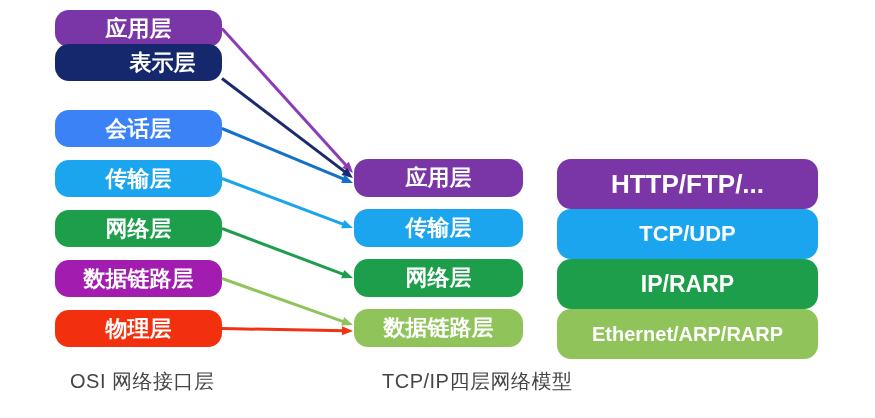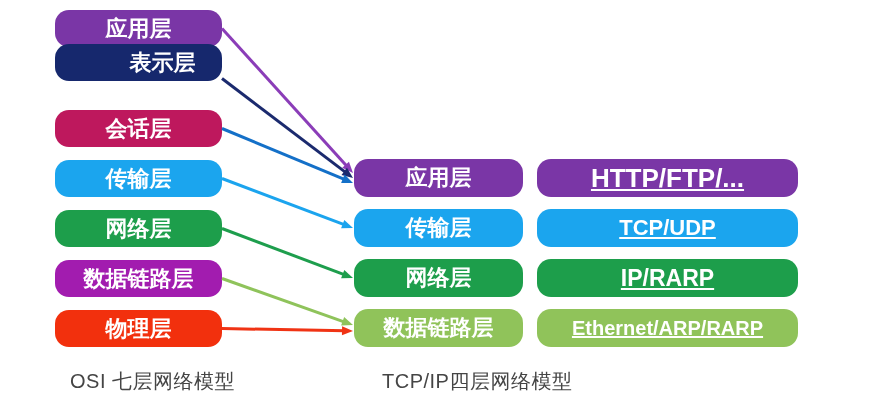--- a/index.html
+++ b/index.html
@@ -33,21 +33,21 @@
   .osi.r4 { top: 210px; }
   .osi.r5 { top: 260px; }
   .osi.r6 { top: 310px; }
   
   .tcpip { left: 354px; width: 169px; height: 38px; font-size: 22px; }
   .tcpip.r0 { top: 159px; }
   .tcpip.r1 { top: 209px; }
   .tcpip.r2 { top: 259px; }
   .tcpip.r3 { top: 309px; }
   
-  .proto { left: 537px; width: 261px; height: 38px; text-decoration: underline; }
+  .proto { left: 557px; width: 261px; height: 50px; }
   .proto.r0 { top: 159px; font-size: 26px; }
   .proto.r1 { top: 209px; font-size: 22px; }
   .proto.r2 { top: 259px; font-size: 23px; }
   .proto.r3 { top: 309px; font-size: 20px; }
   .caption {
     position: absolute;
     top: 368px;
     font-size: 20px;
     color: #454545;
     letter-spacing: 0.5px;
@@ -66,21 +66,21 @@
 <body>
 
 <div class="canvas">
 
   <div class="layer-box osi r0" style="background-color: rgb(122, 54, 166);">
       <span>应用层</span>
     </div>
   <div class="layer-box osi r1" style="background-color: rgb(22, 40, 109);">
       <span>表示层</span>
     </div>
-  <div class="layer-box osi r2" style="background-color: #be185d; text-align: center;">
+  <div class="layer-box osi r2" style="background-color: #3b82f6; text-align: center;">
       <span>会话层</span>
     </div>
   <div class="layer-box osi r3" style="background-color: rgb(27, 165, 238);">
       <span>传输层</span>
     </div>
   <div class="layer-box osi r4" style="background-color: rgb(29, 158, 75);">
       <span>网络层</span>
     </div>
   <div class="layer-box osi r5" style="background-color: #a21caf;">
       <span>数据链路层</span>
@@ -125,16 +125,16 @@
       <line x1="222" y1="178.5" x2="345.51643311352257" y2="225.17223999327763" stroke="#1BA4EE" stroke-width="3"></line>
       <polygon points="353,228 341.1194805273122,228.32133636440028 344.3007105348749,219.90232361711315" fill="#1BA4EE"></polygon>
       <line x1="222" y1="228.5" x2="345.51643311352257" y2="275.1722399932776" stroke="#1E9E4D" stroke-width="3"></line>
       <polygon points="353,278 341.1194805273122,278.3213363644003 344.3007105348749,269.9023236171132" fill="#1E9E4D"></polygon>
       <line x1="222" y1="278.5" x2="345.46087062127424" y2="322.32389682358206" stroke="#8FC35B" stroke-width="3"></line>
       <polygon points="353,325 341.128389067517,325.56111840795865 344.13900514098714,317.0795978568921" fill="#8FC35B"></polygon>
       <line x1="222" y1="328.5" x2="345.0014563937627" y2="330.84735603804893" stroke="#F03314" stroke-width="3"></line>
       <polygon points="353,331 341.9161403128262,335.2892953308257 342.08786477002116,326.2909337738087" fill="#F03314"></polygon>
     </svg>
 
-  <div class="caption osi-cap">OSI 七层网络模型</div>
+  <div class="caption osi-cap">OSI 网络接口层</div>
   <div class="caption tcpip-cap">TCP/IP四层网络模型</div>
 
 </div>
 
 </body></html>

